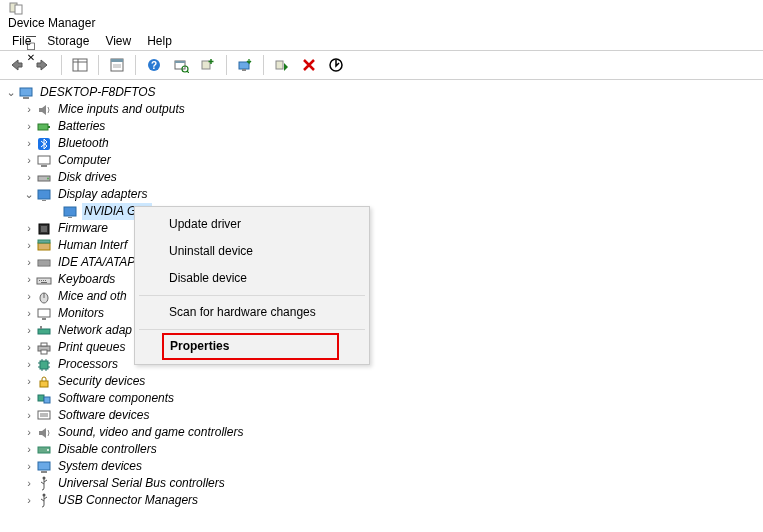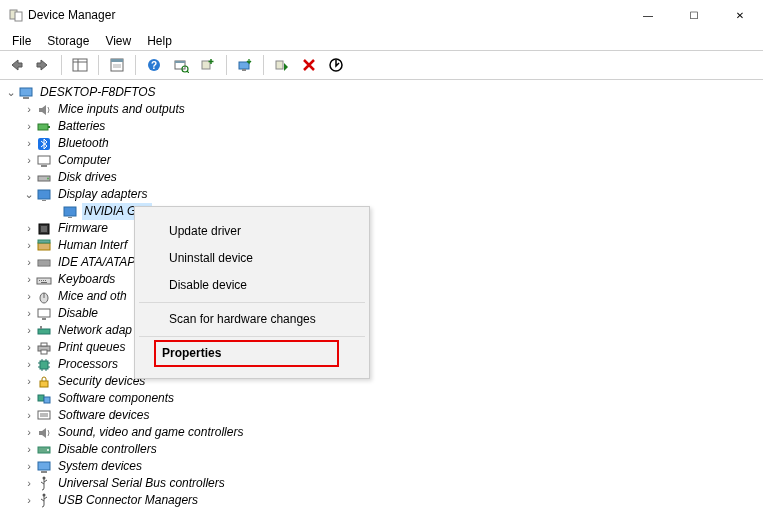--- a/index.html
+++ b/index.html
@@ -10,23 +10,24 @@
     color: #000;
     background: #fff;
     width: 763px;
     height: 532px;
     overflow: hidden;
     user-select: none;
   }
   .titlebar {
     height: 30px;
     display: flex;
-    align-items: center;
+    align-items: flex-start;
     padding: 0 0 0 8px;
     border-bottom: none;
+    flex-direction: column;
   }
   .titlebar .title {
     flex: 1;
     font-size: 12px;
   }
   .titlebar .btn {
     width: 46px;
     height: 30px;
     display: flex;
     align-items: center;
@@ -96,36 +97,36 @@
   }
   .label { padding: 0 2px; font-style: italic; }
   .selected {
     background: #cde8ff;
   }
   .ctxmenu {
     position: absolute;
     background: #f2f2f2;
     border: 1px solid #cccccc;
     box-shadow: 2px 2px 4px rgba(0,0,0,0.15);
-    padding: 11px 2px;
+    padding: 4px 2px;
     width: 230px;
     z-index: 10;
   }
   .ctxmenu .citem {
     padding: 5px 14px 5px 32px;
     font-size: 12px;
   }
   .ctxmenu .csep {
     height: 1px;
     background: #d9d9d9;
     margin: 3px 2px;
   }
   .redbox {
     border: 2px solid #e80000;
-    margin: 0 28px 0 17px;
+    margin: 0 28px 0 25px;
     padding: 3px 6px;
     font-weight: bold;
   }
   svg { display: block; }
   .ind1 { width: 18px; }
   .ind3 { width: 58px; }
 </style>
 </head>
 <body>
 
@@ -394,21 +395,21 @@
 
   <div class="row">
       <span class="ind1"></span>
       <span class="exp">›</span>
       <span class="icon">
         <svg width="16" height="16" viewBox="0 0 16 16">
           <rect x="2" y="3" width="12" height="8" fill="#fff" stroke="#666"></rect>
           <rect x="6" y="12" width="4" height="2" fill="#888"></rect>
         </svg>
       </span>
-      <span class="label">Disable</span>
+      <span class="label">Monitors</span>
     </div>
 
   <div class="row">
       <span class="ind1"></span>
       <span class="exp">›</span>
       <span class="icon">
         <svg width="16" height="16" viewBox="0 0 16 16">
           <rect x="2" y="6" width="12" height="5" fill="#4a8" stroke="#276"></rect>
           <rect x="4" y="3" width="2" height="3" fill="#888"></rect>
         </svg>

